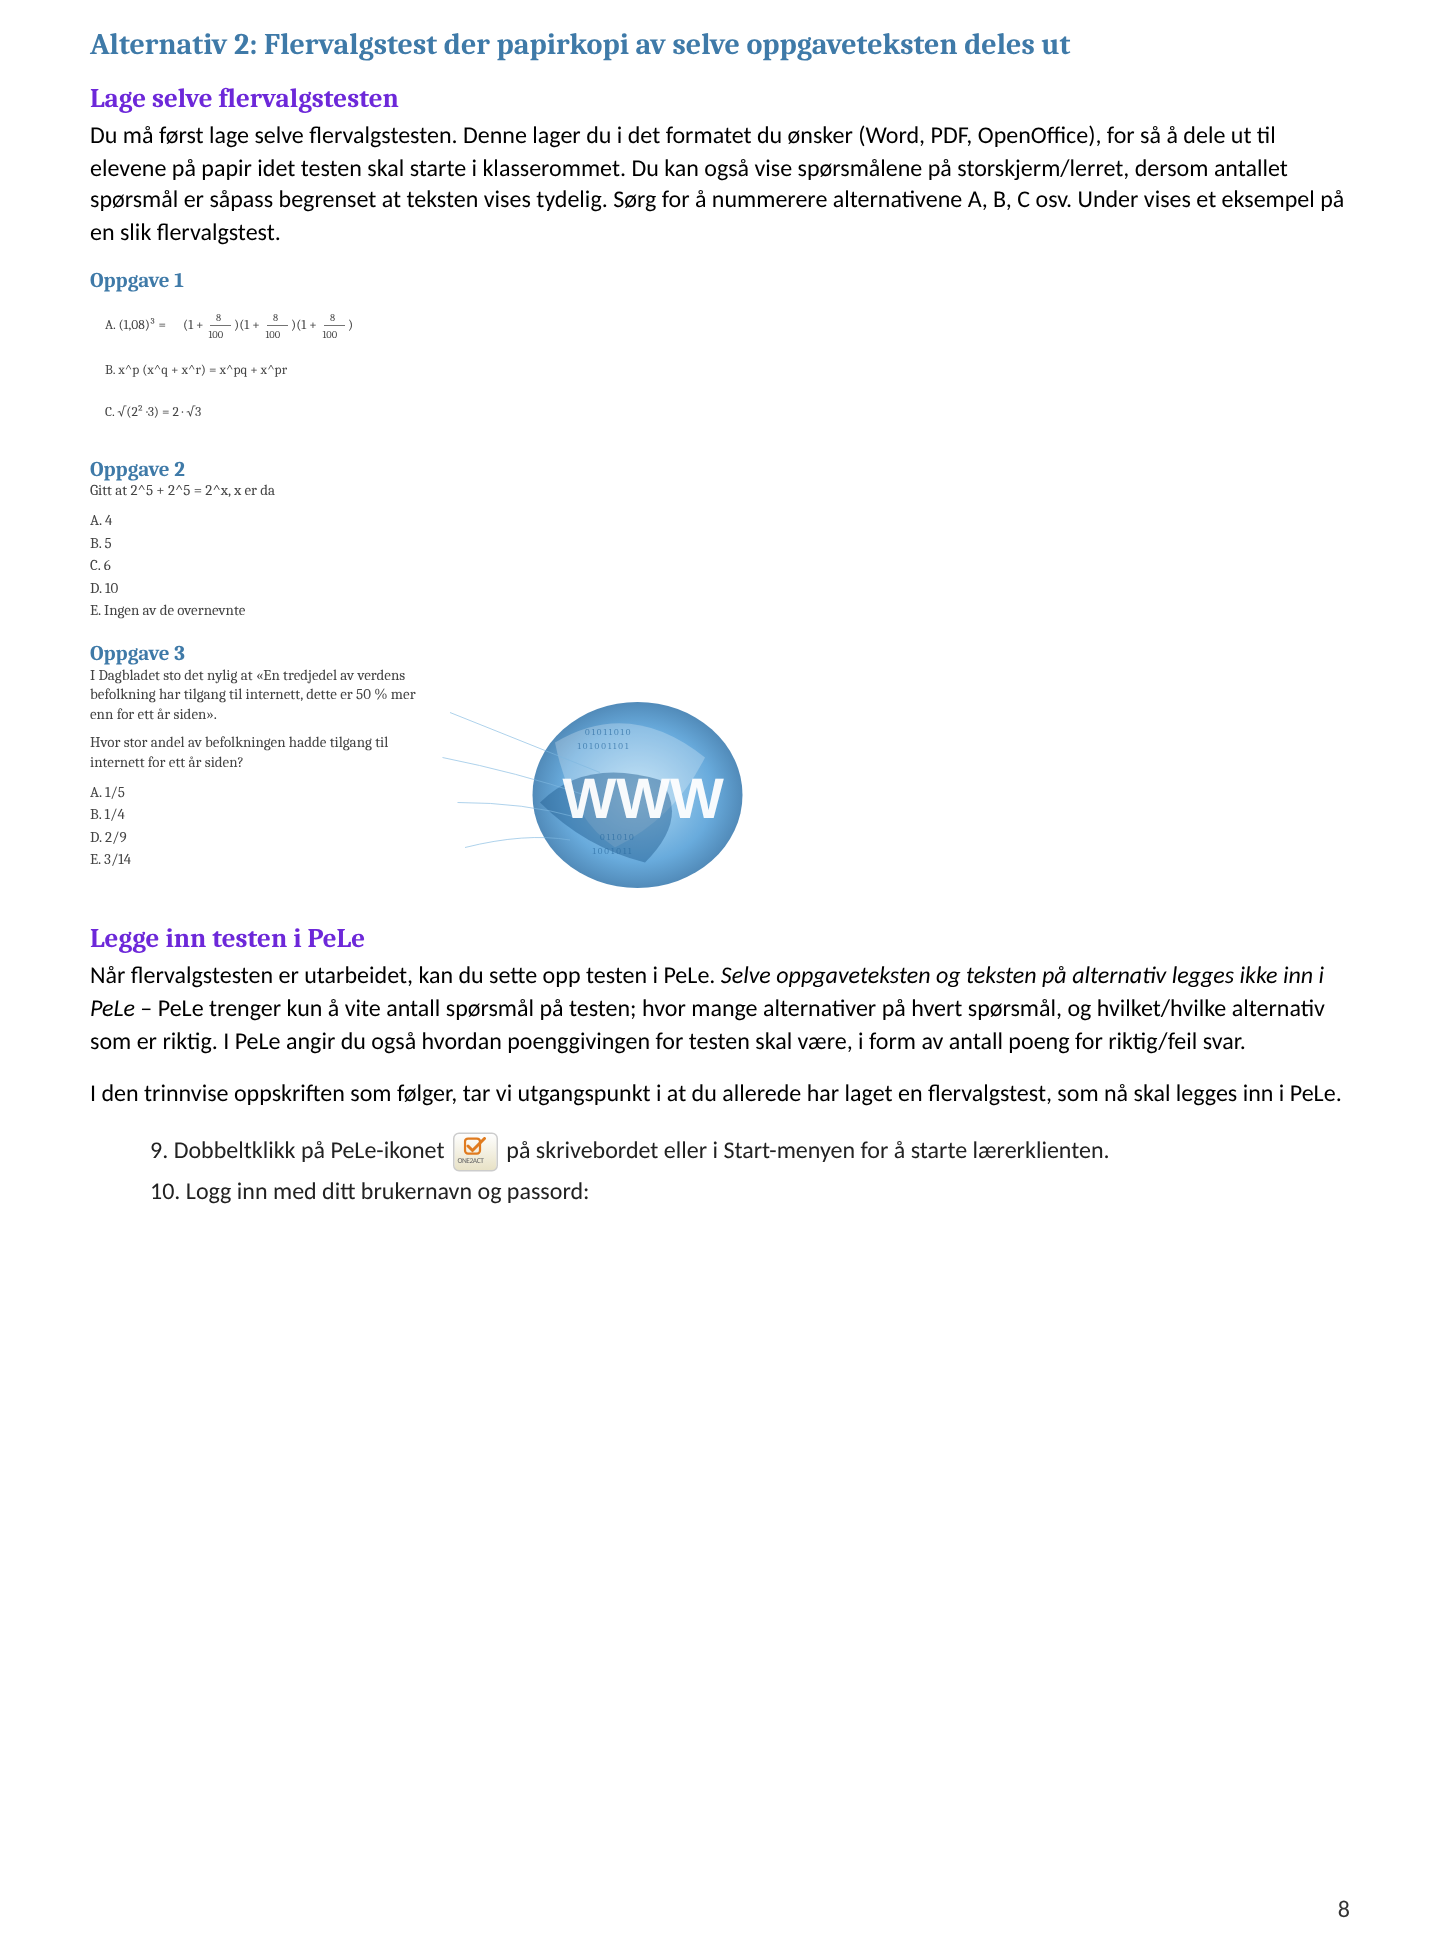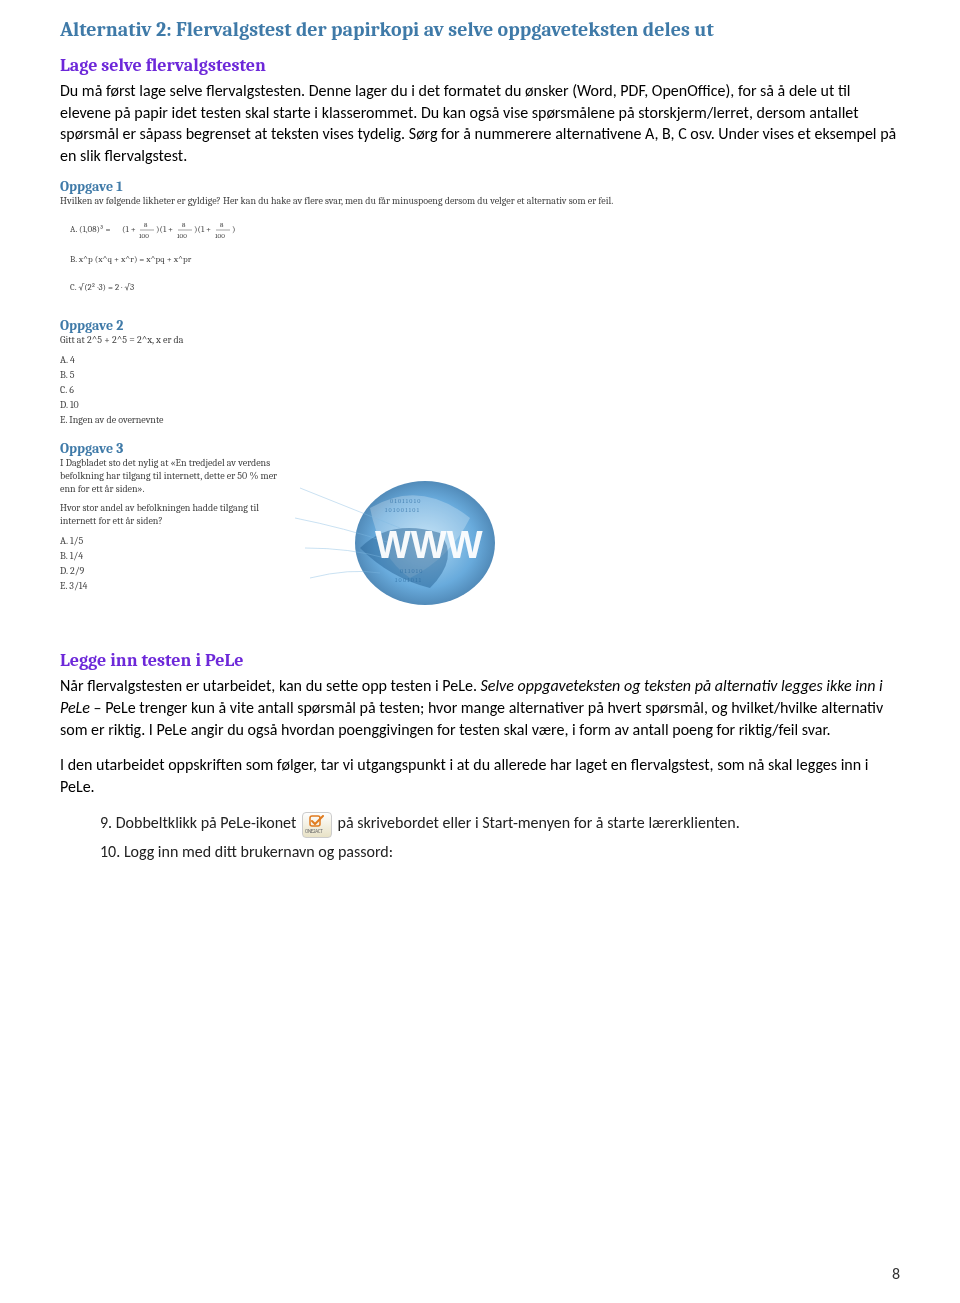--- a/index.html
+++ b/index.html
@@ -27,21 +27,21 @@
       margin-bottom: 4px;
     }
     .para {
       font-size: 16px;
       line-height: 1.35;
       margin-bottom: 4px;
       color: #000;
     }
     .italic { font-style: italic; }
     .example-image {
-      margin: 10px 0 30px 0;
+      margin: 10px 0 8px 0;
       width: 560px;
       font-family: Cambria, Georgia, serif;
     }
     .opp-title {
       color: #3f7aa8;
       font-family: Cambria, Georgia, serif;
       font-size: 14px;
       font-weight: bold;
       margin-top: 12px;
     }
@@ -111,21 +111,20 @@
 
 <h1 class="h1">Alternativ 2: Flervalgstest der papirkopi av selve oppgaveteksten deles ut</h1>
 
 <h2 class="h2">Lage selve flervalgstesten</h2>
 <p class="para">Du må først lage selve flervalgstesten. Denne lager du i det formatet du ønsker (Word, PDF, OpenOffice), for så å dele ut til elevene på papir idet testen skal starte i klasserommet. Du kan også vise spørsmålene på storskjerm/lerret, dersom antallet spørsmål er såpass begrenset at teksten vises tydelig. Sørg for å nummerere alternativene A, B, C osv. Under vises et eksempel på en slik flervalgstest.</p>
 
 <div class="example-image">
 
   <div class="opp-block">
     <div class="opp-title">Oppgave 1</div>
-    <div class="opp-text">Hvilken av følgende likheter er gyldige? Her kan du hake av flere svar, men du får minuspoeng dersom du velger et alternativ som er feil.</div>
     <div class="opp-ans">
       <svg width="280" height="86" viewBox="0 0 280 86">
         <text x="10" y="18" font-size="9" fill="#444" font-family="Cambria">A.  (1,08)³ =</text>
         <text x="62" y="18" font-size="9" fill="#444" font-family="Cambria">(1 +</text>
         <text x="84" y="13" font-size="7" fill="#444">8</text>
         <line x1="80" y1="16" x2="94" y2="16" stroke="#444" stroke-width="0.5"></line>
         <text x="79" y="24" font-size="7" fill="#444">100</text>
         <text x="96" y="18" font-size="9" fill="#444">)(1 +</text>
         <text x="122" y="13" font-size="7" fill="#444">8</text>
         <line x1="118" y1="16" x2="132" y2="16" stroke="#444" stroke-width="0.5"></line>
@@ -191,21 +190,21 @@
   </div>
 
 </div>
 
 <div class="section-gap"></div>
 
 <h2 class="h2">Legge inn testen i PeLe</h2>
 <p class="para">
   <span>Når flervalgstesten er utarbeidet, kan du sette opp testen i PeLe. </span><span class="italic">Selve oppgaveteksten og teksten på alternativ legges ikke inn i PeLe</span><span> – PeLe trenger kun å vite antall spørsmål på testen; hvor mange alternativer på hvert spørsmål, og hvilket/hvilke alternativ som er riktig. I PeLe angir du også hvordan poenggivingen for testen skal være, i form av antall poeng for riktig/feil svar.</span>
 </p>
-<p class="para" style="margin-top:14px">I den utarbeidet oppskriften som følger, tar vi utgangspunkt i at du allerede har laget en flervalgstest, som nå skal legges inn i PeLe.</p>
+<p class="para" style="margin-top:14px">I den trinnvise oppskriften som følger, tar vi utgangspunkt i at du allerede har laget en flervalgstest, som nå skal legges inn i PeLe.</p>
 
 <ol class="ol-step" style="list-style:none">
   <li>
     <span>9.   Dobbeltklikk på PeLe-ikonet</span>
     <span class="pele-icon-wrap">
       <svg class="pele-icon-check" viewBox="0 0 16 12">
         <rect x="1" y="1" width="10" height="10" rx="2" fill="none" stroke="#e07b1f" stroke-width="1.5"></rect>
         <path d="M 3 6 L 6 9 L 14 1" fill="none" stroke="#e07b1f" stroke-width="2" stroke-linecap="round"></path>
       </svg>
       <span class="pele-icon-label">ONE2ACT</span>

